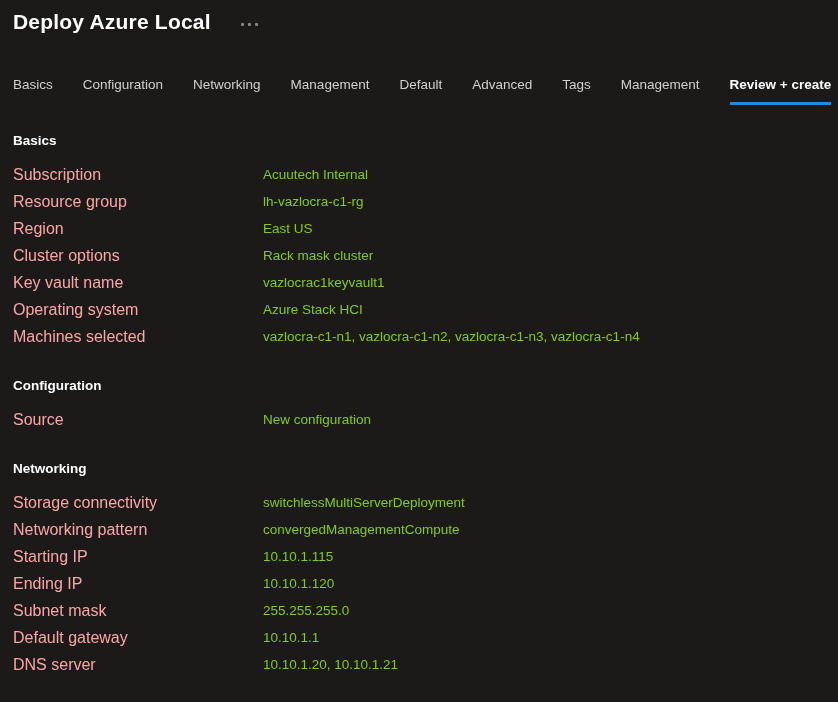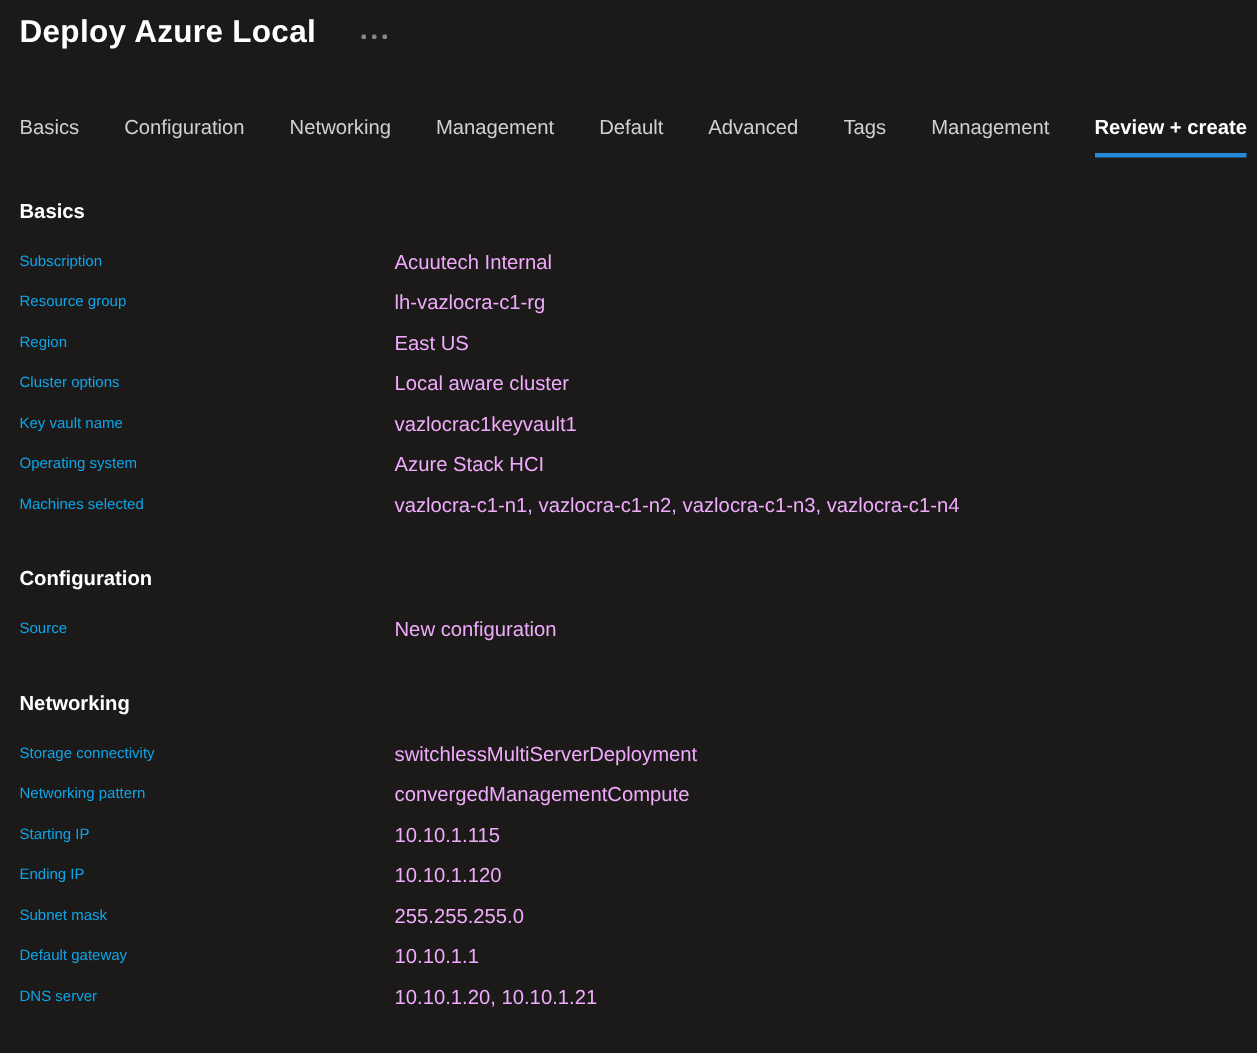--- a/index.html
+++ b/index.html
@@ -76,26 +76,26 @@
   }
   .rows { margin-top: 12px; }
   .row {
     display: flex;
     align-items: center;
     height: 27px;
   }
   .row .label {
     width: 250px;
     flex-shrink: 0;
-    font-size: 10px;
-    color: #0ea5e9;
+    font-size: 16px;
+    color: #fca5a5;
   }
   .row .value {
     font-size: 13.5px;
-    color: #f0abfc;
+    color: #84cc16;
     white-space: nowrap;
   }
 </style>
 </head>
 <body style="background: rgb(27, 26, 25);">
 
 <div class="page">
 
   <div class="header">
     <h1 class="page-title">Deploy Azure Local</h1>
@@ -130,21 +130,21 @@
         <div class="row">
           <div class="label">Resource group</div>
           <div class="value">lh-vazlocra-c1-rg</div>
         </div>
         <div class="row">
           <div class="label">Region</div>
           <div class="value">East US</div>
         </div>
         <div class="row">
           <div class="label">Cluster options</div>
-          <div class="value">Local aware cluster</div>
+          <div class="value">Rack mask cluster</div>
         </div>
         <div class="row">
           <div class="label">Key vault name</div>
           <div class="value">vazlocrac1keyvault1</div>
         </div>
         <div class="row">
           <div class="label">Operating system</div>
           <div class="value">Azure Stack HCI</div>
         </div>
         <div class="row">

